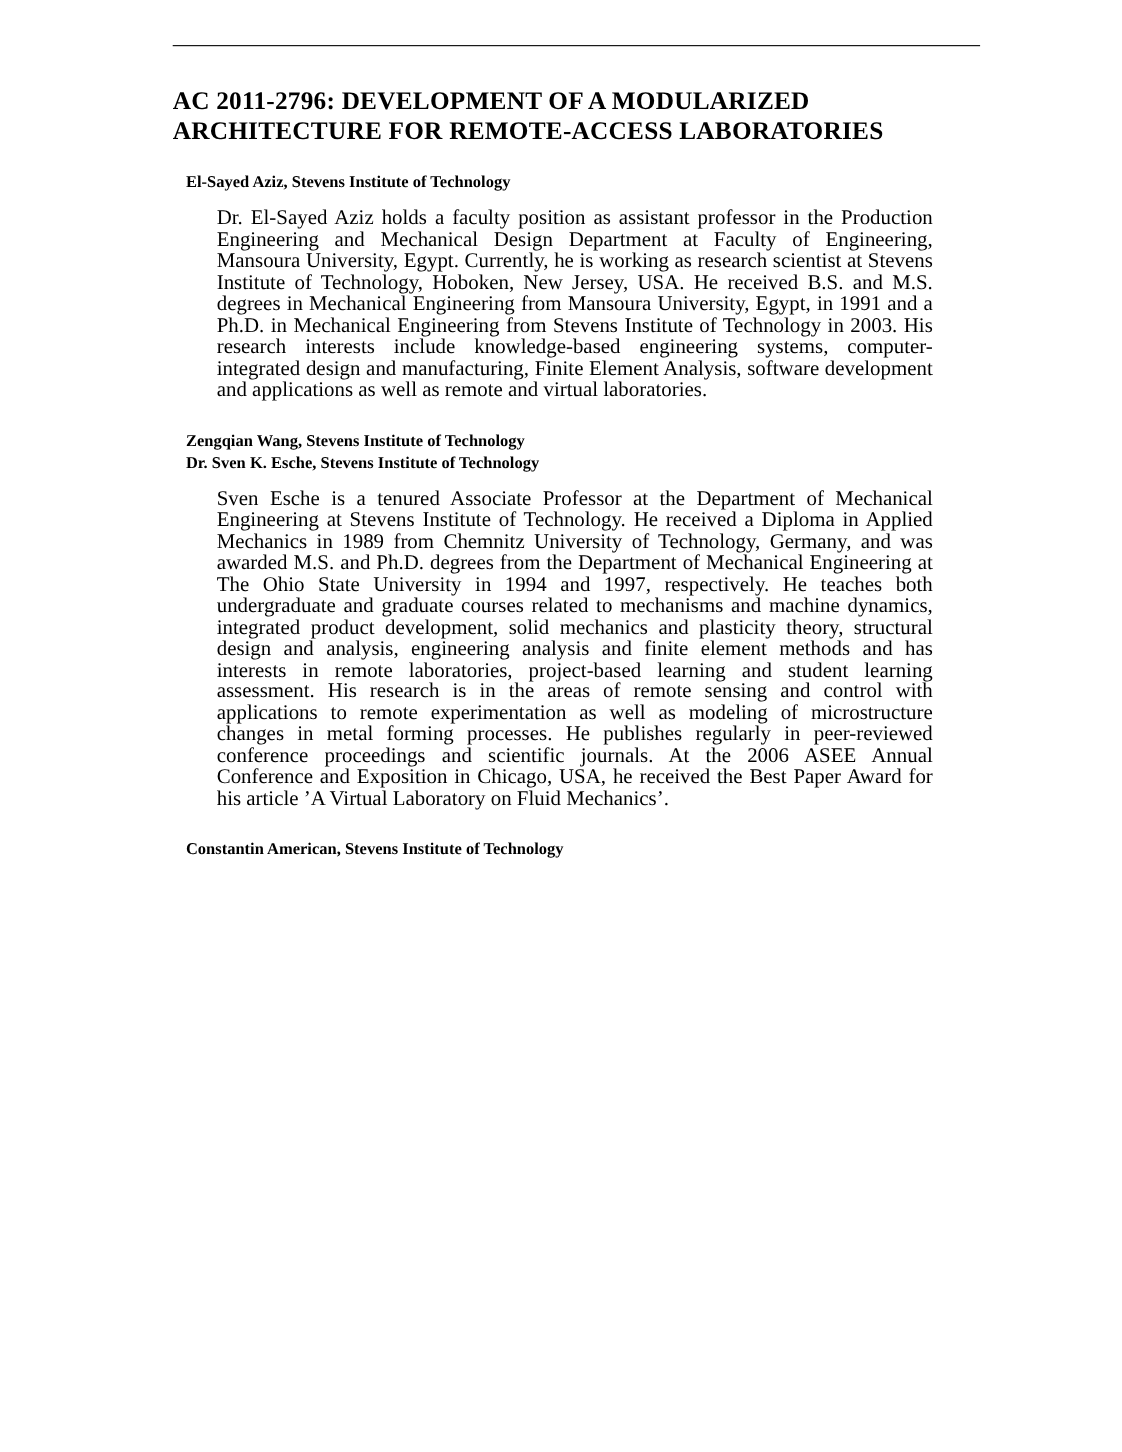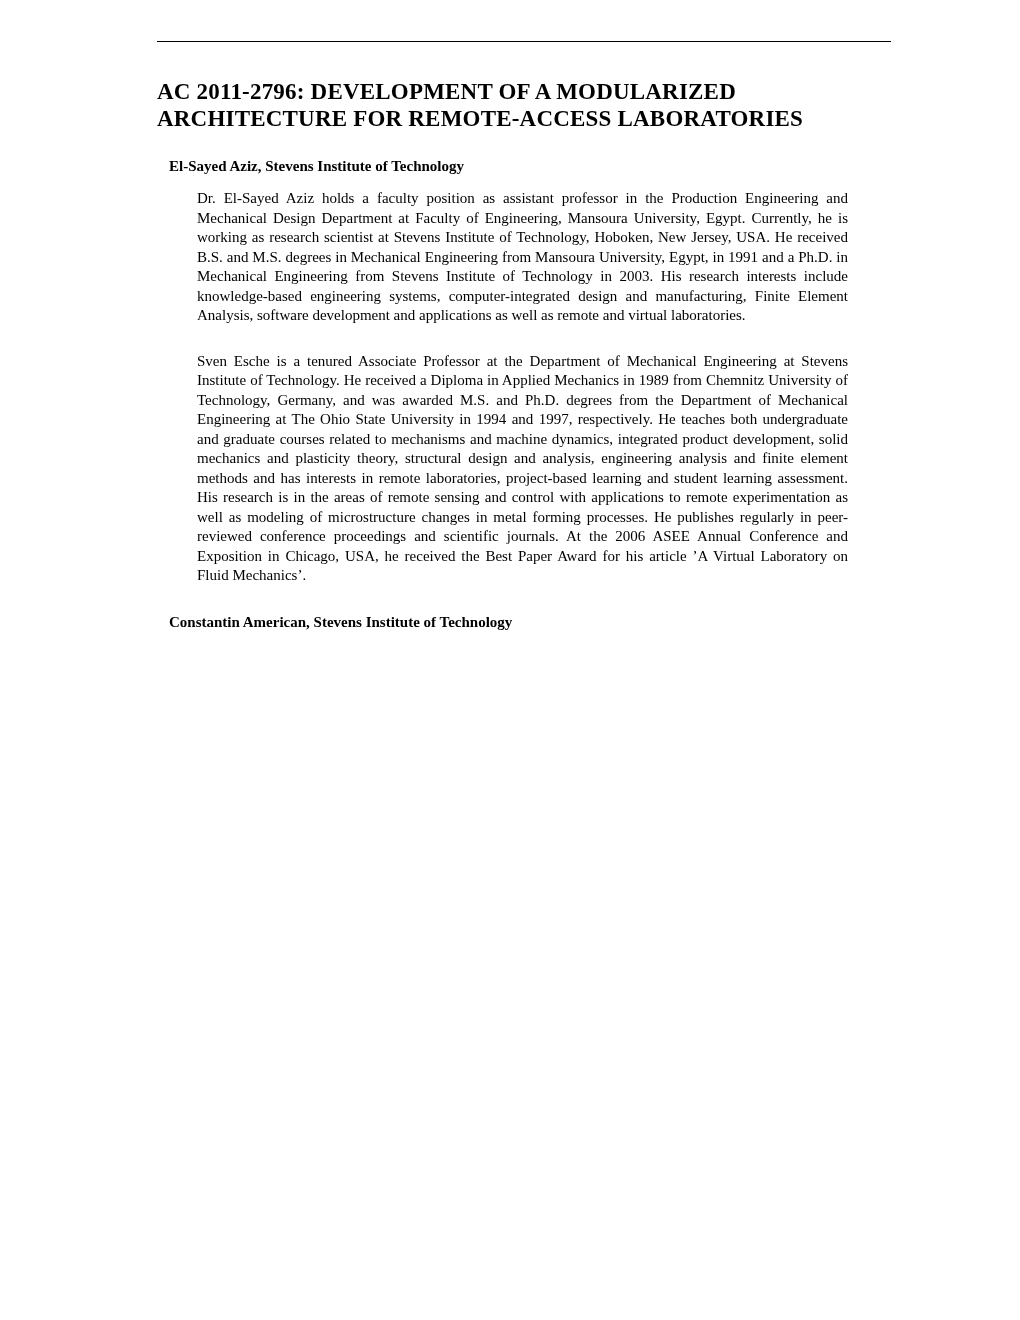--- a/index.html
+++ b/index.html
@@ -38,21 +38,21 @@
     margin: 0 0 24px 0;
     letter-spacing: 0.2px;
   }
   .author-heading {
     font-size: 15px;
     line-height: 20px;
     font-weight: bold;
     margin: 0;
   }
   .bio {
-    font-size: 15px;
+    font-size: 19px;
     line-height: 19.5px;
     text-align: justify;
     margin: 13px 53px 26px 40px;
   }
   .author-group {
     margin-bottom: 0;
     margin-left: 12px;
   }
   .footer {
     position: absolute;
@@ -85,20 +85,24 @@
   <div class="content">
 
     <h1 class="title">AC 2011-2796: DEVELOPMENT OF A MODULARIZED ARCHITECTURE FOR REMOTE-ACCESS LABORATORIES</h1>
 
     <div class="author-group">
       <p class="author-heading">El-Sayed Aziz, Stevens Institute of Technology</p>
     </div>
 
     <p class="bio">Dr. El-Sayed Aziz holds a faculty position as assistant professor in the Production Engineering and Mechanical Design Department at Faculty of Engineering, Mansoura University, Egypt. Currently, he is working as research scientist at Stevens Institute of Technology, Hoboken, New Jersey, USA. He received B.S. and M.S. degrees in Mechanical Engineering from Mansoura University, Egypt, in 1991 and a Ph.D. in Mechanical Engineering from Stevens Institute of Technology in 2003. His research interests include knowledge-based engineering systems, computer-integrated design and manufacturing, Finite Element Analysis, software development and applications as well as remote and virtual laboratories.</p>
 
+    <div class="author-group">
+      <p class="author-heading">Zengqian Wang, Stevens Institute of Technology</p>
+      <p class="author-heading">Dr. Sven K. Esche, Stevens Institute of Technology</p>
+    </div>
 
     <p class="bio">Sven Esche is a tenured Associate Professor at the Department of Mechanical Engineering at Stevens Institute of Technology. He received a Diploma in Applied Mechanics in 1989 from Chemnitz University of Technology, Germany, and was awarded M.S. and Ph.D. degrees from the Department of Mechanical Engineering at The Ohio State University in 1994 and 1997, respectively. He teaches both undergraduate and graduate courses related to mechanisms and machine dynamics, integrated product development, solid mechanics and plasticity theory, structural design and analysis, engineering analysis and finite element methods and has interests in remote laboratories, project-based learning and student learning assessment. His research is in the areas of remote sensing and control with applications to remote experimentation as well as modeling of microstructure changes in metal forming processes. He publishes regularly in peer-reviewed conference proceedings and scientific journals. At the 2006 ASEE Annual Conference and Exposition in Chicago, USA, he received the Best Paper Award for his article ’A Virtual Laboratory on Fluid Mechanics’.</p>
 
     <div class="author-group">
       <p class="author-heading">Constantin American, Stevens Institute of Technology</p>
     </div>
 
   </div>
 
   <div class="footer">©American Society for Engineering Education, 2011</div>

